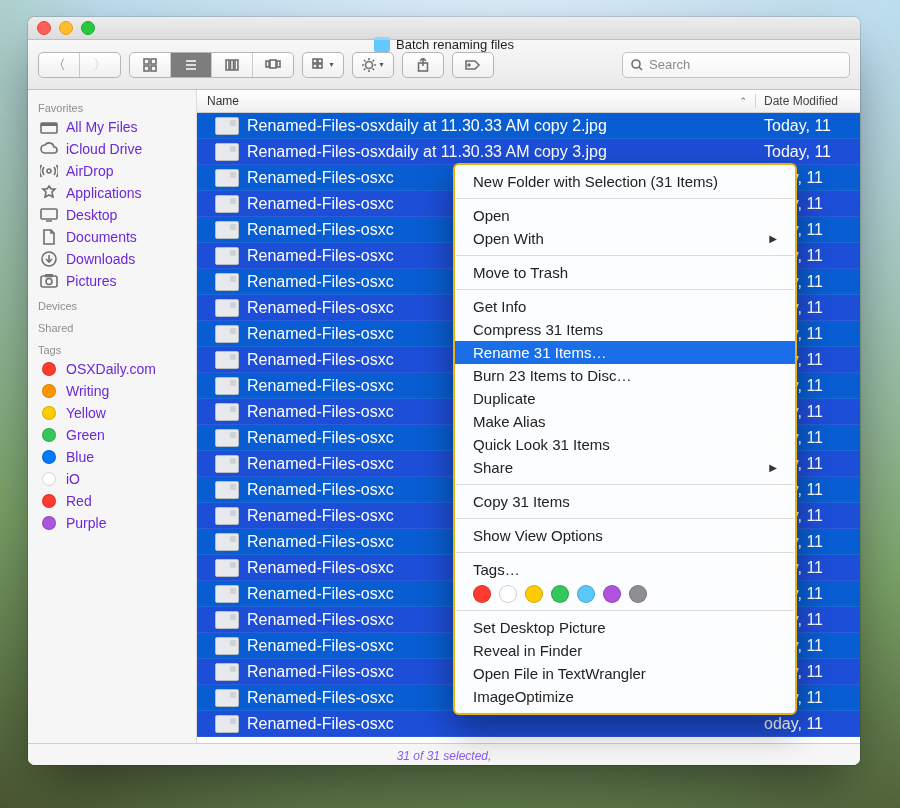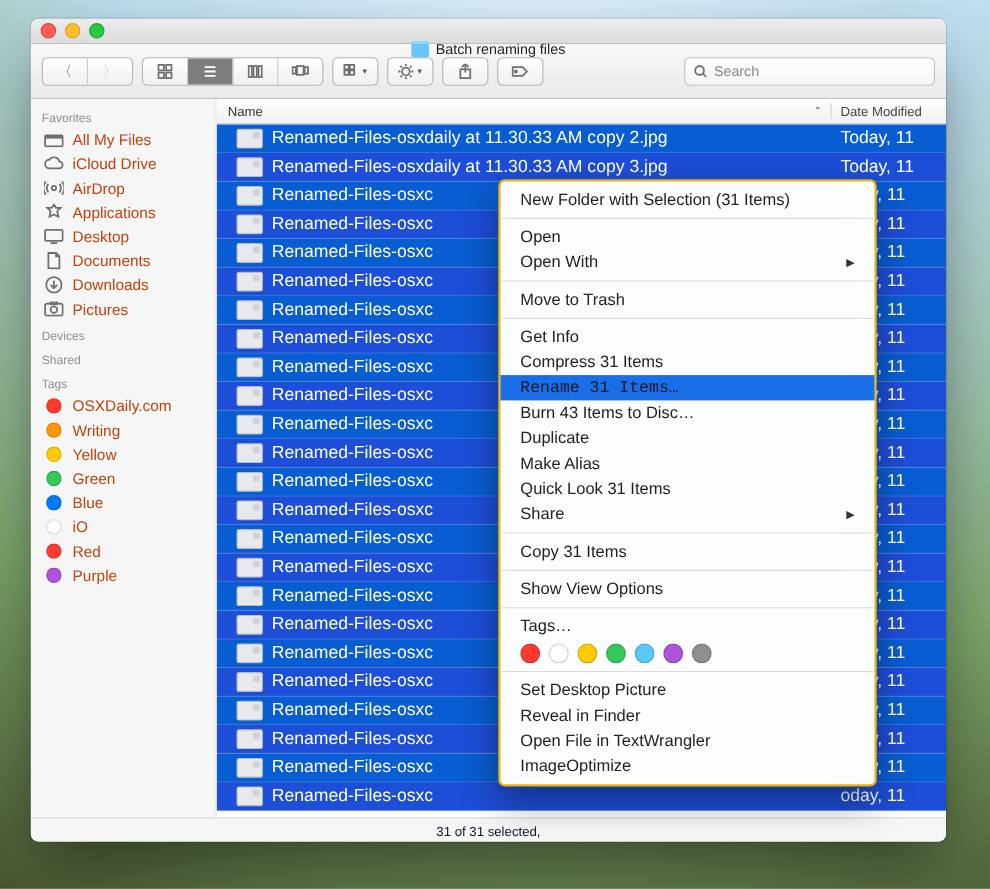--- a/index.html
+++ b/index.html
@@ -50,21 +50,21 @@
 .searchbox{display:flex;align-items:center;gap:6px;border:1px solid #c3c3c3;
   border-radius:5px;height:24px;width:210px;padding:0 8px;
   background:linear-gradient(#ffffff,#f5f5f5);color:#8a8a8a;font-size:13px;}
 
 
 .content{display:flex;height:calc(100% - 22px - 49px - 24px);}
 .sidebar{width:168px;background:#f6f6f6;border-right:1px solid #dcdcdc;
   overflow:hidden;padding-top:4px;}
 .sec-hdr{font-size:11px;color:#8e8e8e;padding:8px 10px 2px;}
 .side-item{display:flex;align-items:center;gap:8px;font-size:14px;
-  color:#c2410c;padding:3px 10px 3px 12px;}
+  color:#6d28d9;padding:3px 10px 3px 12px;}
 .side-item .ico{width:18px;display:flex;justify-content:center;color:#6f6f6f;}
 .tagdot{width:12px;height:12px;border-radius:50%;border:1px solid rgba(0,0,0,.15);}
 
 
 .filepane{flex:1;display:flex;flex-direction:column;position:relative;
   background:#fff;}
 .cols{height:22px;background:linear-gradient(#ffffff,#f0f0f0);
   border-bottom:1px solid #cfcfcf;display:flex;align-items:center;
   font-size:12px;font-weight:400;color:#333;}
 .col-name{flex:1;padding-left:10px;display:flex;align-items:center;gap:4px;}
@@ -77,28 +77,28 @@
 .row.alt{background:#1d4ed8;}
 .row .fico{width:22px;height:16px;background:#e7e9ec;border:1px solid #b7bbc2;
   border-radius:2px;margin:0 8px 0 18px;position:relative;}
 .row .fico::after{content:"";position:absolute;right:2px;top:2px;width:6px;height:6px;
   background:#cfd3d9;border-radius:1px;}
 .row .fname{flex:1;white-space:nowrap;overflow:hidden;}
 .row .fdate{width:96px;padding-left:8px;white-space:nowrap;}
 
 
 .statusbar{height:24px;border-top:1px solid #cfcfcf;background:#f6f6f6;
-  font-size:12px;color:#0f172a;display:flex;align-items:center;justify-content:center;}
+  font-size:12px;color:#8b5cf6;display:flex;align-items:center;justify-content:center;font-style:italic;}
 
 
 .ctx{position:absolute;left:453px;top:163px;width:340px;
   background:rgba(255,255,255,.99);border:2px solid #eab308;border-radius:6px;
   box-shadow:0 14px 34px rgba(0,0,0,.38);padding:5px 0;font-size:15px;z-index:50;}
 .ctx .mi{padding:3px 18px;display:flex;align-items:center;justify-content:space-between;}
-.ctx .mi.hi{background:#1a6fe8;color:#0f172a;font-family:Liberation Mono, monospace;}
+.ctx .mi.hi{background:#1a6fe8;color:#ffffff;}
 .ctx .sep{height:1px;background:#dcdcdc;margin:5px 1px;}
 .ctx .sub::after{content:"▶";font-size:10px;color:#333;}
 .tagsrow{display:flex;gap:8px;padding:4px 18px 2px;}
 .tcircle{width:16px;height:16px;border-radius:50%;border:1px solid rgba(0,0,0,.18);}
 
 
 svg{stroke:#6f6f6f;fill:none;stroke-width:1.6;}
 
 </style>
 </head>
@@ -506,21 +506,21 @@
     <div class="mi">
       <span>Get Info</span>
     </div>
     <div class="mi">
       <span>Compress 31 Items</span>
     </div>
     <div class="mi hi">
       <span>Rename 31 Items…</span>
     </div>
     <div class="mi">
-      <span>Burn 43 Items to Disc…</span>
+      <span>Burn 23 Items to Disc…</span>
     </div>
     <div class="mi">
       <span>Duplicate</span>
     </div>
     <div class="mi">
       <span>Make Alias</span>
     </div>
     <div class="mi">
       <span>Quick Look 31 Items</span>
     </div>

